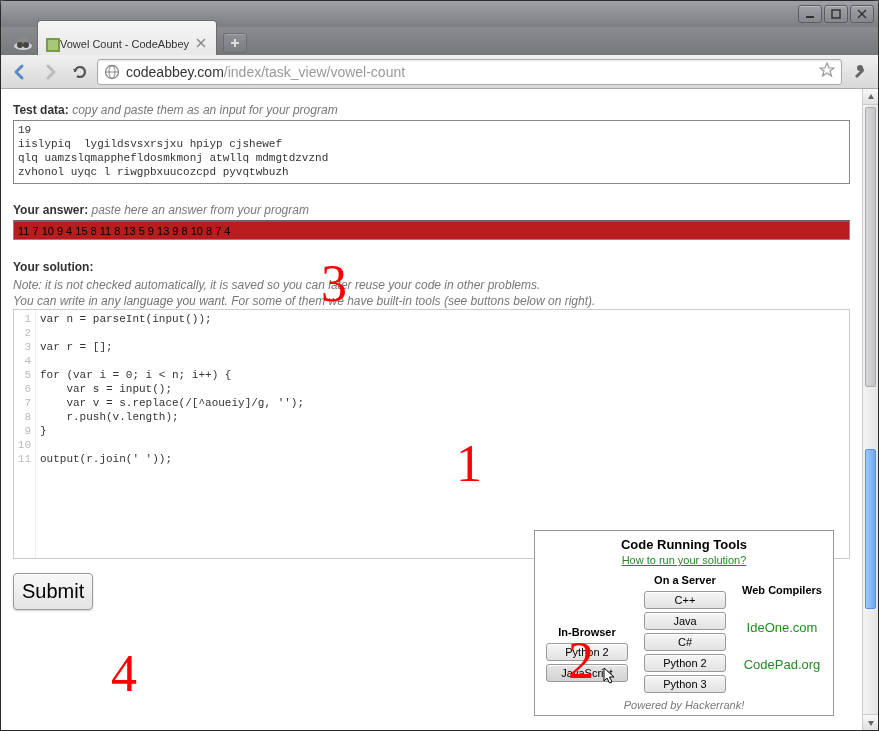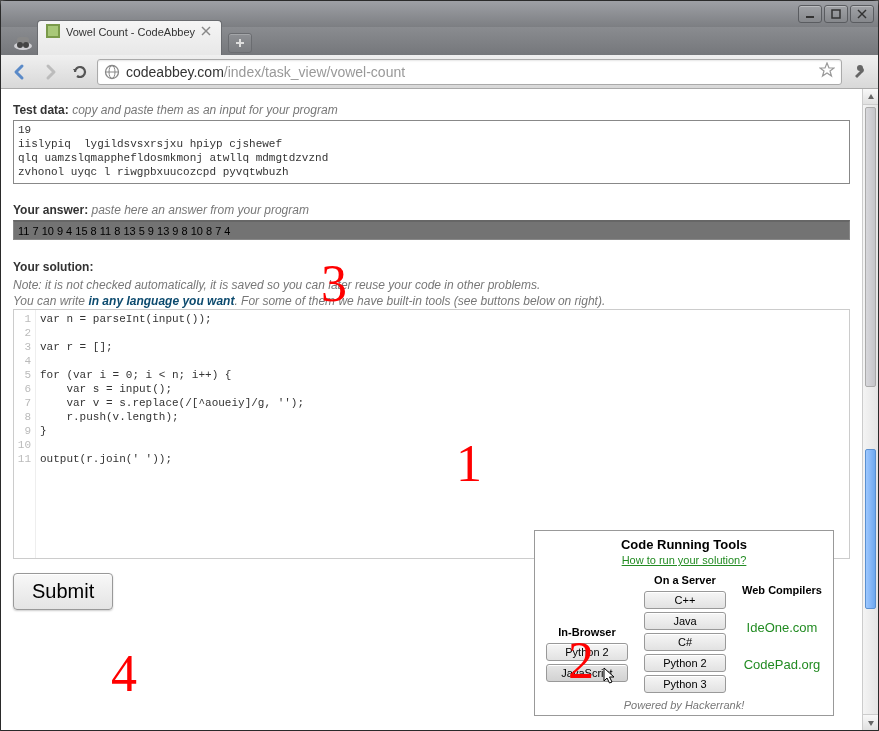--- a/index.html
+++ b/index.html
@@ -8,21 +8,21 @@
 
 
 .window-frame { width: 879px; height: 731px; background: #8a8c90; border: 1px solid #2a2a2a; border-radius: 6px 6px 0 0; display: flex; flex-direction: column; box-shadow: inset 0 1px 0 rgba(255,255,255,0.3); }
 .titlebar { height: 26px; background: linear-gradient(#9ea0a5, #7c7e82); display: flex; justify-content: flex-end; align-items: center; padding: 0 4px; gap: 2px; }
 .win-btn { width: 24px; height: 18px; background: linear-gradient(#a0a2a6, #86888c); border: 1px solid #5a5c60; border-radius: 3px; display: flex; align-items: center; justify-content: center; cursor: pointer; box-shadow: inset 0 1px 0 rgba(255,255,255,0.3); }
 .win-btn svg { width: 10px; height: 10px; }
 
 
 .tabstrip { height: 28px; background: linear-gradient(#8a8c90, #75777b); display: flex; align-items: flex-end; padding-left: 8px; gap: 0; }
 .incognito { width: 28px; height: 24px; display: flex; align-items: center; justify-content: center; }
-.tab { height: 24px; background: linear-gradient(#f5f5f5, #e8e8e8); border: 1px solid #6a6c70; border-bottom: none; border-radius: 4px 4px 0 0; display: flex; align-items: flex-end; padding: 17px 8px; gap: 6px; font-size: 11px; color: #333; min-width: 180px; max-width: 200px; position: relative; }
+.tab { height: 24px; background: linear-gradient(#f5f5f5, #e8e8e8); border: 1px solid #6a6c70; border-bottom: none; border-radius: 4px 4px 0 0; display: flex; align-items: flex-start; padding: 17px 8px; font-size: 11px; color: #333; min-width: 180px; max-width: 200px; position: relative; }
 .tab-fav { width: 14px; height: 14px; }
 .tab-title { flex: 1; white-space: nowrap; overflow: hidden; }
 .tab-close { width: 12px; height: 12px; color: #888; cursor: pointer; }
 .newtab { width: 24px; height: 20px; background: linear-gradient(#8e9094, #7a7c80); border: 1px solid #6a6c70; border-radius: 3px; margin-left: 6px; margin-bottom: 2px; display: flex; align-items: center; justify-content: center; cursor: pointer; box-shadow: inset 0 1px 0 rgba(255,255,255,0.2); }
 
 
 .toolbar { height: 34px; background: linear-gradient(#f0f0f0, #d8d8d8); border-bottom: 1px solid #aaa; display: flex; align-items: center; padding: 0 6px; gap: 4px; }
 .tool-btn { width: 26px; height: 26px; display: flex; align-items: center; justify-content: center; cursor: pointer; border-radius: 3px; }
 .omnibox { flex: 1; height: 26px; background: #fff; border: 1px solid #aaa; border-radius: 3px; display: flex; align-items: center; padding: 0 6px; font-size: 14px; color: #333; box-shadow: inset 0 1px 2px rgba(0,0,0,0.1); }
 .omnibox .globe { width: 16px; height: 16px; margin-right: 6px; color:#666; }
@@ -40,30 +40,30 @@
 .vscrollbar .thumb.top { top:18px; height:280px; }
 .vscrollbar .thumb.blue { top:360px; height:160px; background: linear-gradient(90deg,#9ec8ff,#6ea8f0); border-color:#5a90d0; }
 
 .content { padding: 8px 12px 20px 12px; font-size: 12px; color: #333; }
 .label { font-weight: bold; font-size: 12px; }
 .hint { font-style: italic; color: #777; font-weight: normal; }
 .row-head { margin-top: 6px; margin-bottom: 3px; }
 
 .test-data-box { width: 100%; height: 64px; border: 1px solid #888; padding: 2px 4px; font-family: "Courier New", monospace; font-size: 11px; line-height: 14px; resize: none; overflow-y: scroll; background: #fff; color:#333; }
 
-.answer-box { width: 100%; border: 1px solid #888; border-top: 2px solid #666; padding: 2px 4px; font-family: Arial, sans-serif; font-size: 11px; height: 20px; background:#737373; }
+.answer-box { width: 100%; border: 1px solid #888; border-top: 2px solid #666; padding: 2px 4px; font-family: Arial, sans-serif; font-size: 11px; height: 20px; background:#b91c1c; }
 
 .note { font-style: italic; color: #777; font-size: 12px; line-height: 16px; }
-.note b { font-weight: bold; font-style: italic; color:#0c4a6e; }
+.note b { font-weight: normal; font-style: italic; color:#737373; }
 
 .code-editor { width: 100%; height: 250px; border: 1px solid #ccc; background: #fff; display: flex; font-family: "Courier New", monospace; font-size: 11px; line-height: 14px; }
 .gutter { width: 22px; background: #fff; color: #bbb; text-align: right; padding: 2px 4px 2px 0; border-right: 1px solid #eee; user-select:none; }
 .code-area { flex:1; padding: 2px 4px; white-space: pre; color:#333; }
 
-.submit-btn { margin-top: 14px; padding: 6px 18px; font-size: 20px; background: linear-gradient(#f8f8f8,#e4e4e4); border:1px solid #999; border-radius:4px; cursor:pointer; box-shadow: inset 0 1px 0 #fff, 0 1px 2px rgba(0,0,0,0.2); }
+.submit-btn { margin-top: 14px; padding: 6px 8px; font-size: 20px; background: linear-gradient(#f8f8f8,#e4e4e4); border:1px solid #999; border-radius:4px; cursor:pointer; box-shadow: inset 0 1px 0 #fff, 0 1px 2px rgba(0,0,0,0.2); }
 
 .tools-panel { position:absolute; right: 28px; bottom: 14px; width: 300px; border:1px solid #999; background:#fff; padding: 6px 8px 4px 8px; font-size:12px; text-align:center; }
 .tools-panel h3 { font-size: 13px; font-weight:bold; margin-bottom:2px; }
 .tools-panel .howto { color:#228B22; font-size:11px; margin-bottom:6px; display:block; }
 .tools-cols { display:flex; gap:8px; align-items:flex-start; justify-content:space-between; }
 .tools-col { display:flex; flex-direction:column; align-items:center; gap:3px; }
 .tools-col.mid { flex:1; }
 .col-head { font-weight:bold; font-size:11px; margin-top:2px; margin-bottom:2px; }
 .run-btn { width: 82px; padding:2px 0; font-size:11px; background:linear-gradient(#f6f6f6,#e2e2e2); border:1px solid #999; border-radius:3px; cursor:pointer; box-shadow: inset 0 1px 0 #fff; }
 .run-btn.active { background:linear-gradient(#e6e6e6,#d2d2d2); }

